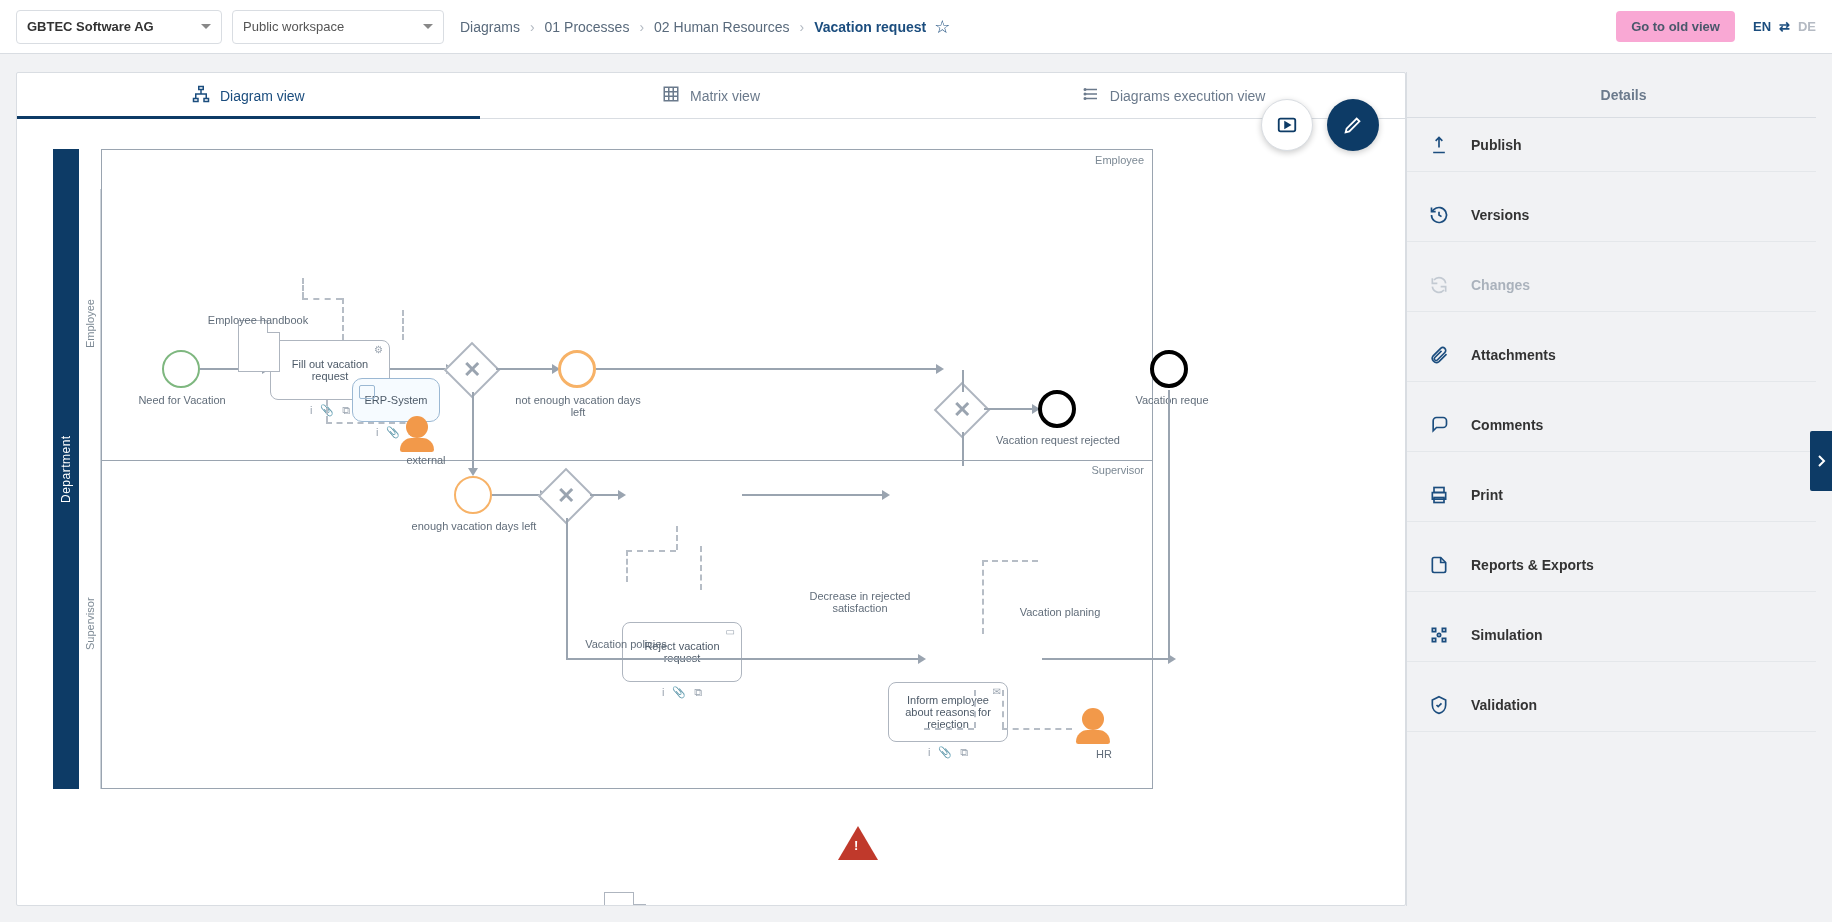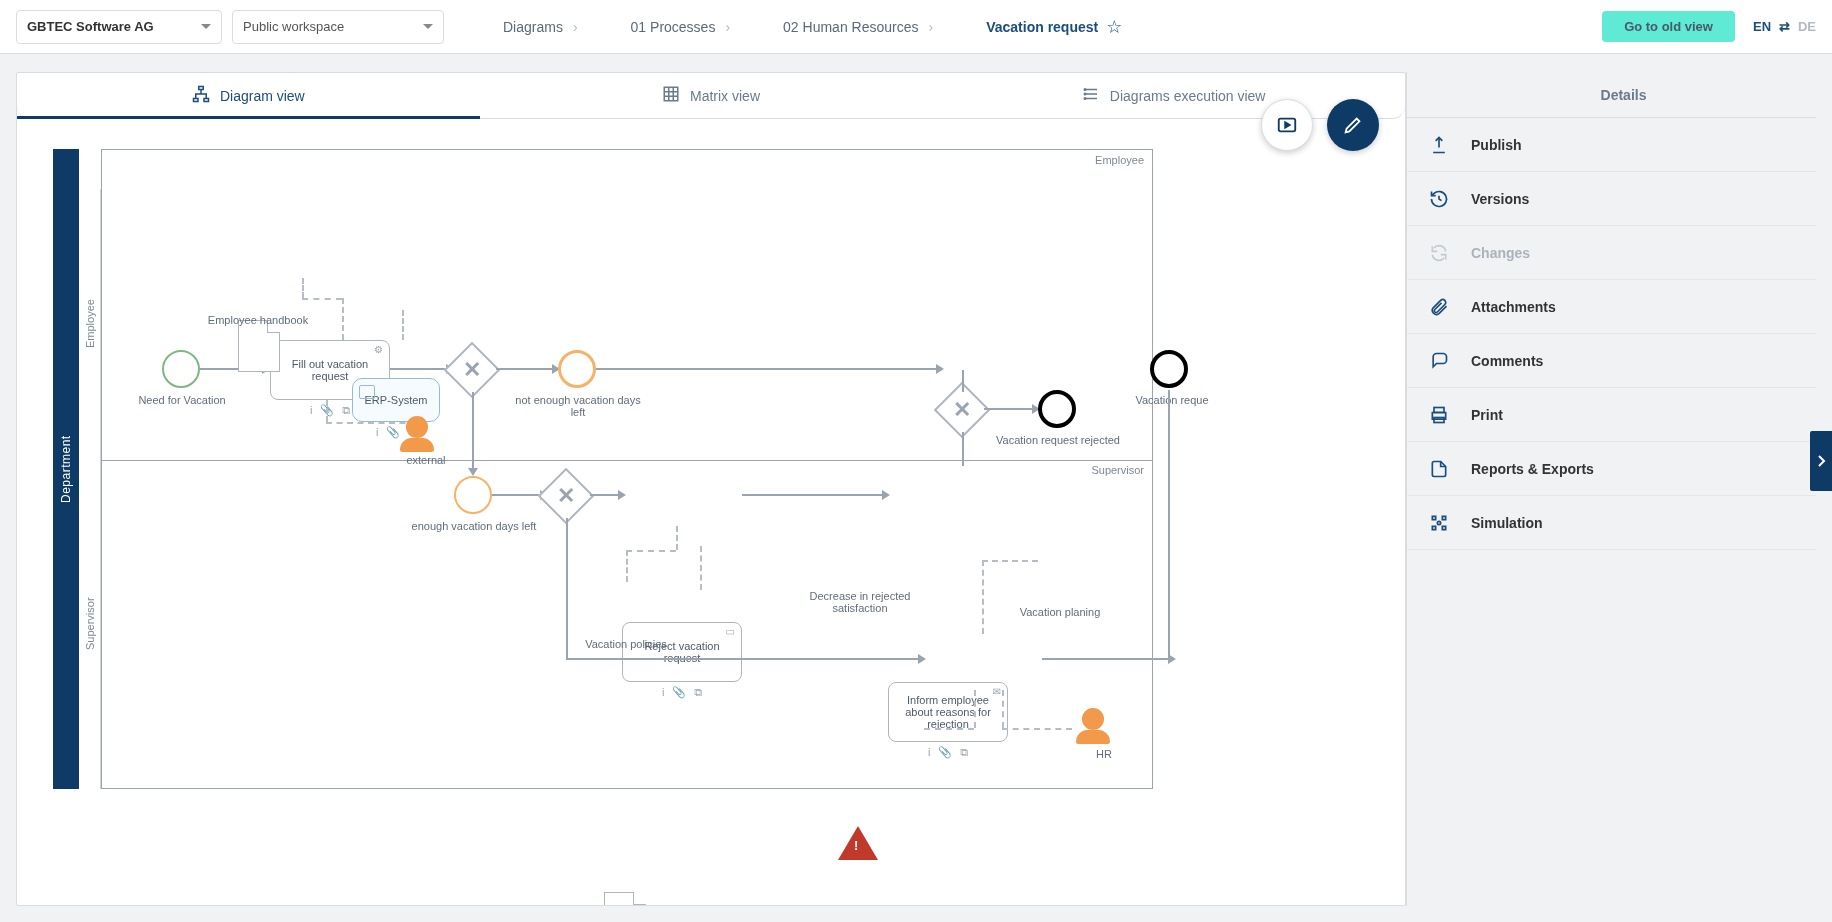--- a/index.html
+++ b/index.html
@@ -18,37 +18,37 @@
   html,body{margin:0;padding:0;height:100%;width:100%;font-family:"Segoe UI",Arial,sans-serif;font-size:13px;color:#333;background:var(--panel-bg);}
   body{width:1832px;height:922px;overflow:hidden;position:relative;}
 
   
   .topbar{position:absolute;top:0;left:0;right:0;height:54px;background:#fff;display:flex;align-items:center;padding:0 16px;border-bottom:1px solid var(--border);gap:10px;}
   .dropdown{height:34px;border:1px solid var(--border);border-radius:4px;background:#fff;display:flex;align-items:center;padding:0 10px;justify-content:space-between;cursor:pointer;}
   .dropdown-company{width:206px;font-weight:600;color:#333;}
   .dropdown-workspace{width:212px;color:#555;}
   .caret{width:0;height:0;border-left:5px solid transparent;border-right:5px solid transparent;border-top:5px solid #888;}
   .breadcrumb{display:flex;align-items:center;gap:10px;margin-left:6px;color:var(--grey-text);font-size:14px;}
-  .breadcrumb .crumb{color:#596a7c;font-weight:500;margin-left:43px;}
+  .breadcrumb .crumb{color:#596a7c;font-weight:500;}
   .breadcrumb .sep{color:#b2b9c2;}
   .breadcrumb .active{color:var(--navy-text);font-weight:700;}
   .star{color:var(--navy-text);font-size:18px;margin-left:-2px;}
   .top-right{margin-left:auto;display:flex;align-items:center;gap:18px;}
-  .old-view{background:#5eead4;border-radius:4px;padding:8px 22px;color:#49586b;font-weight:600;cursor:pointer;}
+  .old-view{background:#f9a8d4;border-radius:4px;padding:8px 15px;color:#49586b;font-weight:600;cursor:pointer;}
   .lang{display:flex;align-items:center;gap:8px;font-weight:600;}
   .lang-on{color:var(--navy-text);}
   .lang-off{color:#b4bac3;}
   .swap{color:var(--navy-text);}
 
   
   .content{position:absolute;top:72px;left:16px;right:16px;bottom:16px;display:flex;gap:0;}
   .canvas-wrap{flex:1;background:#fff;border:1px solid var(--border);border-radius:2px;display:flex;flex-direction:column;min-width:0;position:relative;}
 
   
-  .viewtabs{display:flex;border-bottom:1px solid var(--border);min-height:46px;border-radius:13px;}
+  .viewtabs{display:flex;border-bottom:1px solid var(--border);min-height:46px;}
   .viewtab{flex:1;display:flex;align-items:center;justify-content:center;gap:10px;color:var(--grey-text);font-size:14px;font-weight:500;cursor:pointer;position:relative;}
   .viewtab.active{color:var(--navy-text);}
   .viewtab.active::after{content:"";position:absolute;left:0;right:0;bottom:-1px;height:3px;background:var(--navy);}
   .view-icon svg{width:18px;height:18px;}
 
   
   .float-btn{position:absolute;top:26px;width:52px;height:52px;border-radius:50%;display:flex;align-items:center;justify-content:center;box-shadow:0 2px 6px rgba(0,0,0,.2);}
   .float-play{right:92px;background:#fff;color:var(--navy);border:1px solid var(--border);}
   .float-edit{right:26px;background:var(--navy);color:#fff;}
   .float-btn svg{width:22px;height:22px;}
@@ -94,21 +94,21 @@
   .arrow-d::after{content:"";position:absolute;bottom:-8px;left:-4px;border-top:8px solid #9aa4b0;border-left:5px solid transparent;border-right:5px solid transparent;}
   .dashed{background:none;border-top:2px dashed #b6bdc6;}
   .dashed.v{border-top:none;border-left:2px dashed #b6bdc6;}
 
   
   .sidebar{width:410px;background:var(--panel-bg);border-left:1px solid var(--border);display:flex;flex-direction:column;}
   .side-tabs{display:flex;height:46px;border-bottom:1px solid var(--border);padding-left:24px;}
   .side-tab{flex:1;display:flex;align-items:center;justify-content:center;font-weight:700;font-size:14px;cursor:pointer;color:var(--grey-text);position:relative;}
   .side-tab.active{color:var(--navy-text);}
   .side-tab.active::after{content:"";position:absolute;left:0;right:0;bottom:-1px;height:3px;background:var(--navy);}
-  .opt-list{display:flex;flex-direction:column;}
+  .opt-list{display:flex;flex-direction:column;gap:16px;}
   .opt{height:54px;display:flex;align-items:center;gap:22px;padding:0 22px;border-bottom:1px solid #e4e7ea;color:#333;font-size:14px;font-weight:600;cursor:pointer;}
   .opt .oi{width:20px;height:20px;color:var(--navy-text);display:flex;align-items:center;justify-content:center;}
   .opt .oi svg{width:20px;height:20px;}
   .opt:nth-child(3){color:#aab2bc;} 
   .opt:nth-child(3) .oi{color:#c3cad2;}
 
   .side-handle{position:absolute;right:0;top:50%;transform:translateY(-50%);width:22px;height:60px;background:var(--navy);display:flex;align-items:center;justify-content:center;color:#fff;border-radius:2px 0 0 2px;cursor:pointer;}
 </style>
 </head>
 <body>
@@ -395,20 +395,29 @@
       </div>
       <div class="opt">
         <span class="oi">
             <svg viewBox="0 0 24 24" fill="none" stroke="currentColor" stroke-width="2">
               <path d="M4 4h4v4H4zM4 16h4v4H4zM16 4h4v4h-4zM16 16h4v4h-4z"></path>
               <circle cx="12" cy="12" r="2"></circle>
             </svg>
           </span>
         <span>Simulation</span>
       </div>
+      <div class="opt">
+        <span class="oi">
+            <svg viewBox="0 0 24 24" fill="none" stroke="currentColor" stroke-width="2">
+              <path d="M12 2l8 4v6c0 5-3.5 9-8 10-4.5-1-8-5-8-10V6z"></path>
+              <path d="M9 12l2 2 4-4"></path>
+            </svg>
+          </span>
+        <span>Validation</span>
+      </div>
     </div>
   </div>
 </div>
 
 <div class="side-handle">
   <svg width="10" height="14" viewBox="0 0 10 14" fill="none" stroke="currentColor" stroke-width="2">
       <path d="M3 2l5 5-5 5"></path>
     </svg>
 </div>
 

